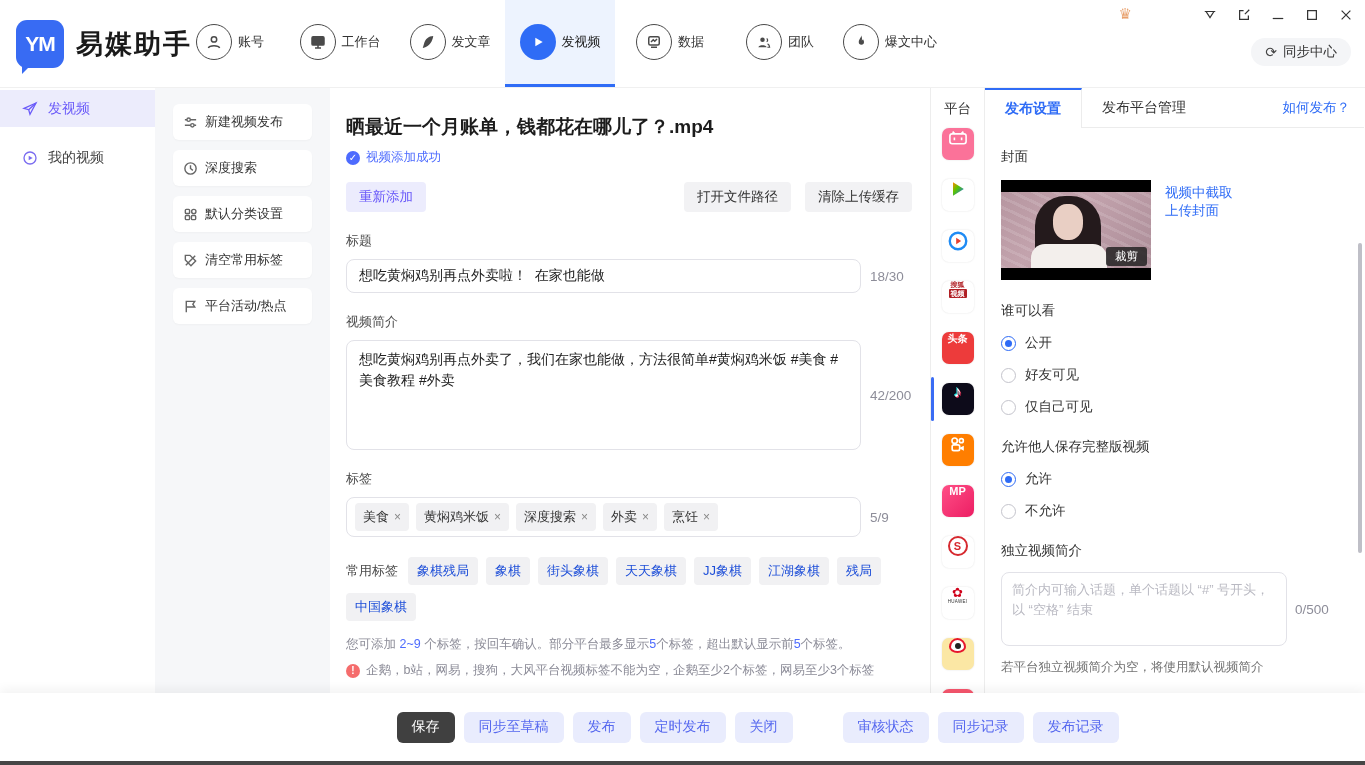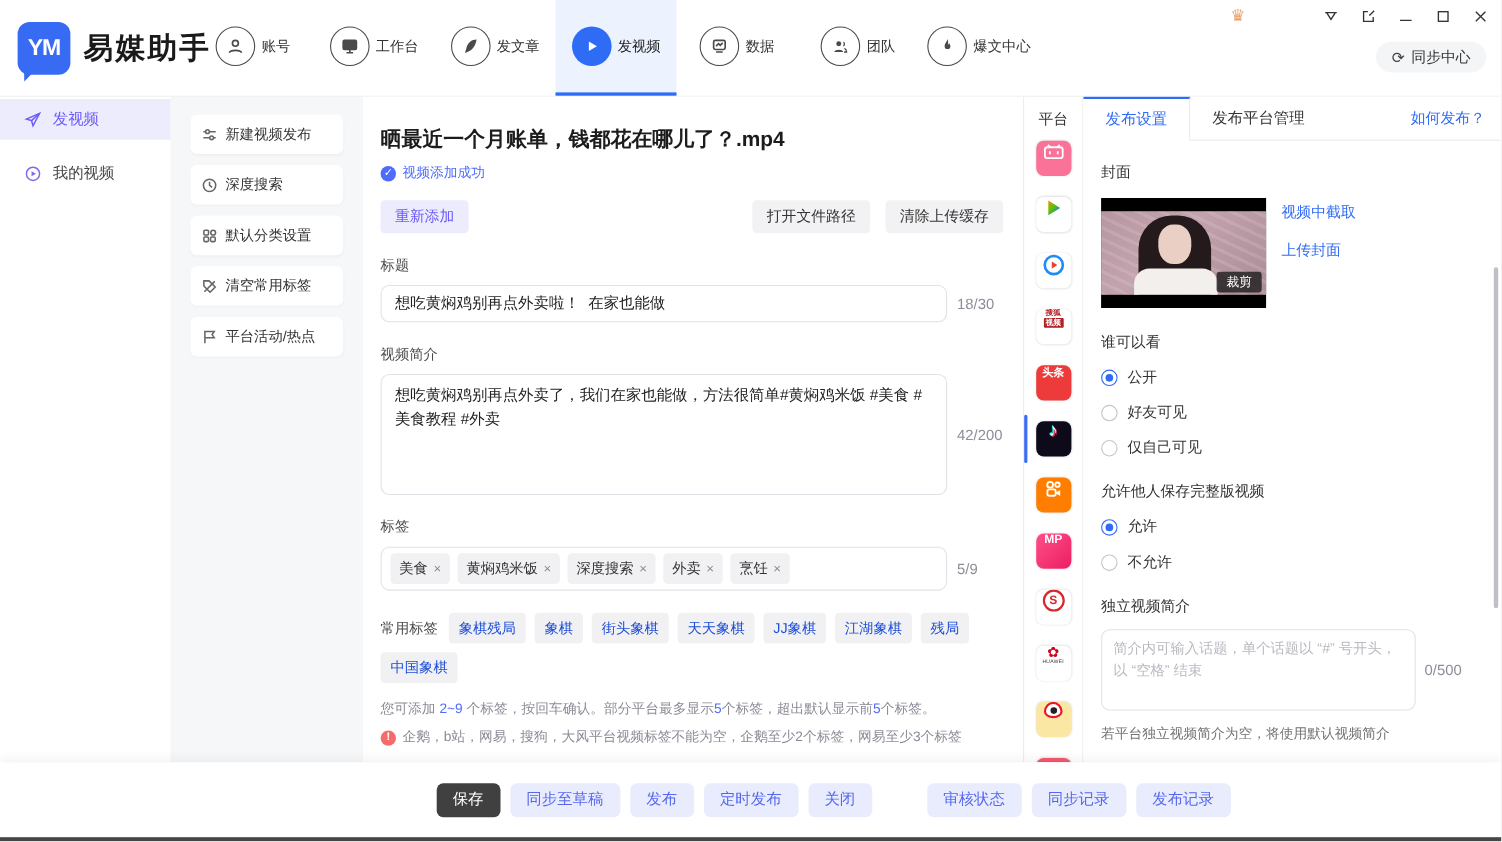--- a/index.html
+++ b/index.html
@@ -88,36 +88,36 @@
   .huawei .hw { font-size:4.5px; color:#333; letter-spacing:0.3px; }
   .weibo { background:#fbe7a4; }
   .weibo .eye { width:17px; height:15px; background:#fff; border:2px solid #e6162d; border-radius:50% 50% 50% 50%/60% 60% 40% 40%; display:flex; align-items:center; justify-content:center; }
   .weibo .pupil { width:6px; height:6px; background:#222; border-radius:50%; }
   .partial { background:#f7566d; border-radius:7px 7px 0 0; }
 
   
   .rpanel { width:379px; background:#fff; position:relative; }
   .tabbar { display:flex; height:40px; font-size:14px; }
   .tab { padding:0 20px; display:flex; align-items:center; cursor:pointer; color:#333; }
-  .tab.active { color:#2f6cf6; font-weight:normal; border-top:2px solid #2f6cf6; border-right:1px solid #ececec; }
+  .tab.active { color:#2f6cf6; font-weight:bold; border-top:2px solid #2f6cf6; border-right:1px solid #ececec; }
   .tab.plain { border-bottom:1px solid #ececec; }
   .tab-fill { flex:1; border-bottom:1px solid #ececec; display:flex; align-items:center; justify-content:flex-end; padding-right:14px; }
   .help-link { color:#2f6cf6; font-size:13.5px; cursor:pointer; }
   .rbody { padding:20px 16px 0 16px; }
   .r-label { font-size:13.5px; color:#333; }
   .cover-row { display:flex; margin-top:14px; gap:14px; }
   .thumb { position:relative; width:150px; height:100px; background:#000; cursor:pointer; }
   .thumb .scene { position:absolute; left:0; right:0; top:12px; bottom:12px; background:linear-gradient(135deg,#b696a0 0%,#c3a3ad 40%,#ab8c97 100%); overflow:hidden; }
   .scene .curtain { position:absolute; inset:0; background:repeating-linear-gradient(25deg, rgba(255,255,255,0.12) 0 3px, transparent 3px 9px); }
   .scene .hair { position:absolute; left:34px; top:4px; width:66px; height:95px; background:#241a1c; border-radius:30px 30px 8px 8px; }
   .scene .face { position:absolute; left:52px; top:12px; width:30px; height:36px; background:#e9cfc4; border-radius:45%; }
   .scene .body { position:absolute; left:30px; top:52px; width:76px; height:40px; background:#f3efec; border-radius:14px 14px 0 0; }
   .scene .wm { position:absolute; left:3px; top:3px; font-size:6px; color:rgba(255,255,255,0.8); background:rgba(255,120,160,0.5); padding:0 2px; border-radius:2px; }
   .crop-chip { position:absolute; right:4px; bottom:14px; background:rgba(30,30,30,0.82); color:#fff; font-size:11.5px; padding:2px 9px; border-radius:3px; cursor:pointer; }
-  .cover-links { display:flex; flex-direction:column; gap:17px; padding-top:4px; }
+  .cover-links { display:flex; flex-direction:column; padding-top:4px; }
   .cover-links span { color:#2f6cf6; font-size:13.5px; cursor:pointer; }
   .sec-label { font-size:13.5px; color:#333; margin-top:22px; }
   .opt-row { display:flex; align-items:center; gap:9px; margin-top:14px; font-size:13.5px; color:#333; cursor:pointer; }
   .radio { width:15px; height:15px; border:1px solid #c4c4cc; border-radius:50%; position:relative; background:#fff; flex:0 0 auto; }
   .radio.checked { border:1px solid #2e6bf6; }
   .radio.checked::after { content:""; position:absolute; left:3px; top:3px; width:7px; height:7px; border-radius:50%; background:#2e6bf6; }
   .ind-row { display:flex; margin-top:12px; }
   .r-area { width:286px; height:74px; border:1px solid #e2e2e8; border-radius:8px; padding:7px 10px; font-size:13px; color:#222; font-family:inherit; resize:none; outline:none; line-height:1.5; }
   .r-area::placeholder { color:#b9b9c2; }
   .r-counter { margin-left:8px; font-size:13.5px; color:#8d8d99; align-self:center; }

